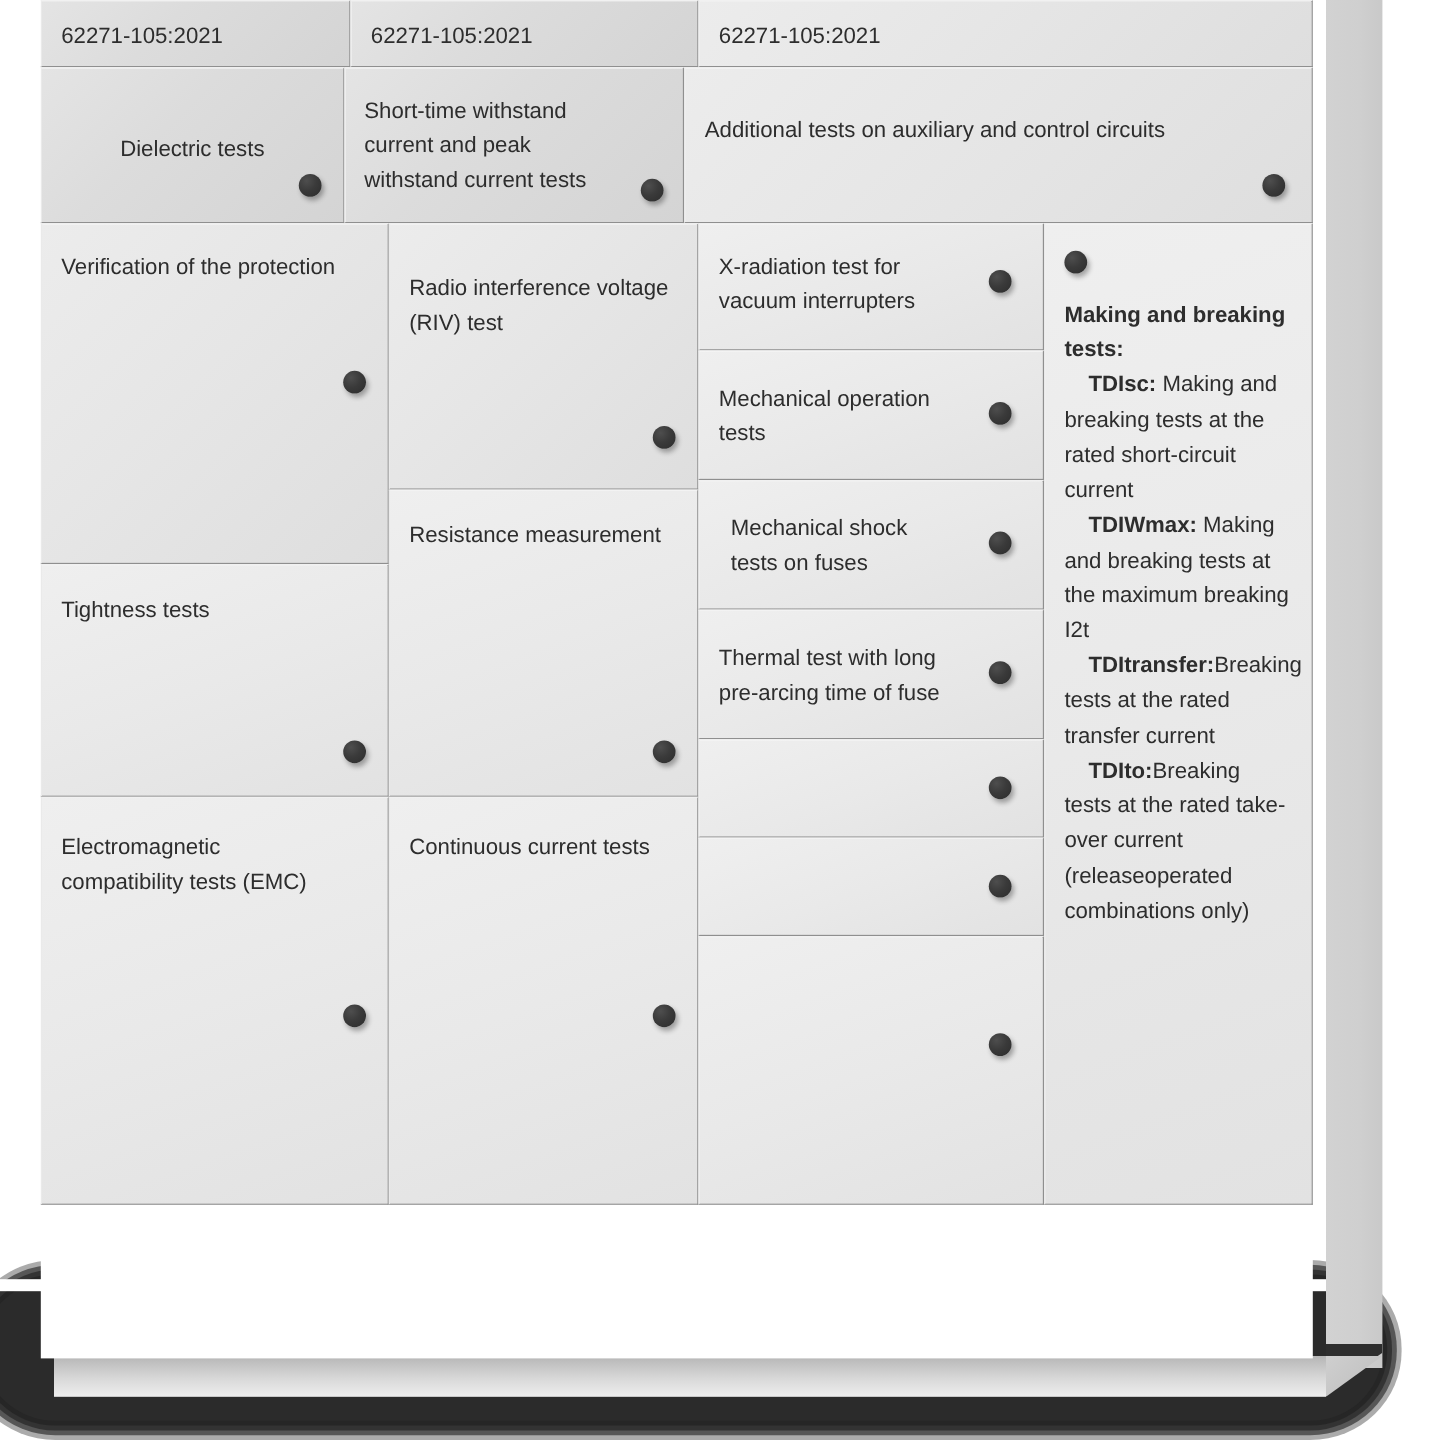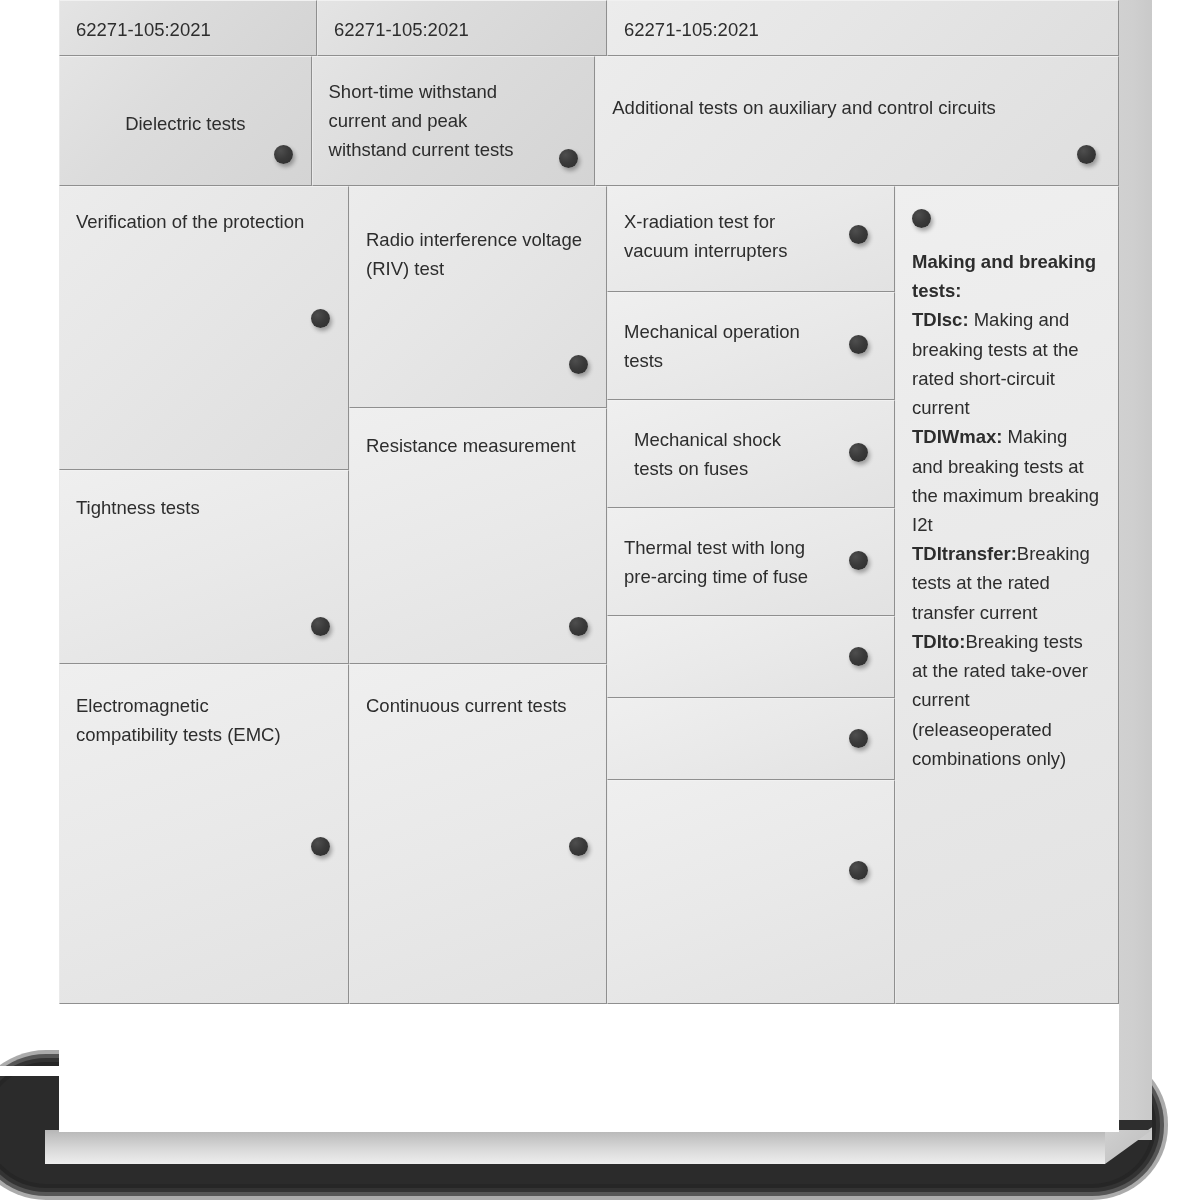--- a/index.html
+++ b/index.html
@@ -79,21 +79,21 @@
     top: 1130px;
     width: 47px;
     height: 34px;
     background: linear-gradient(135deg, #cfcfcf 0%, #bdbdbd 100%);
     clip-path: polygon(0 0, 100% 0, 100% 0, 0 100%);
   }
 
   
   .matrix {
     position: absolute;
-    left: 59px;
+    left: 34px;
     top: 0px;
     width: 1060px;
     height: 1132px;
     display: flex;
     flex-direction: column;
     background: #ffffff;
   }
 
   .band {
     display: flex;
@@ -176,21 +176,21 @@
   
   .foot { height: 128px; }
   .f1 { width: 258px; }
   .f2 { width: 290px; }
   .f3 { width: 288px; }
   .f4 { width: 224px; }
 
   .caps { letter-spacing: 0.2px; }
 
   .mk-title { font-weight: bold; }
-  .tag { font-weight: bold; }
+  .tag { font-weight: bold; margin-left: 20px; }
   .mk-body { margin: 0; }
   .mk-body p { margin: 0; }
 
   .col4-inner {
     padding-top: 46px;
   }
 </style>
 </head>
 <body>
 

